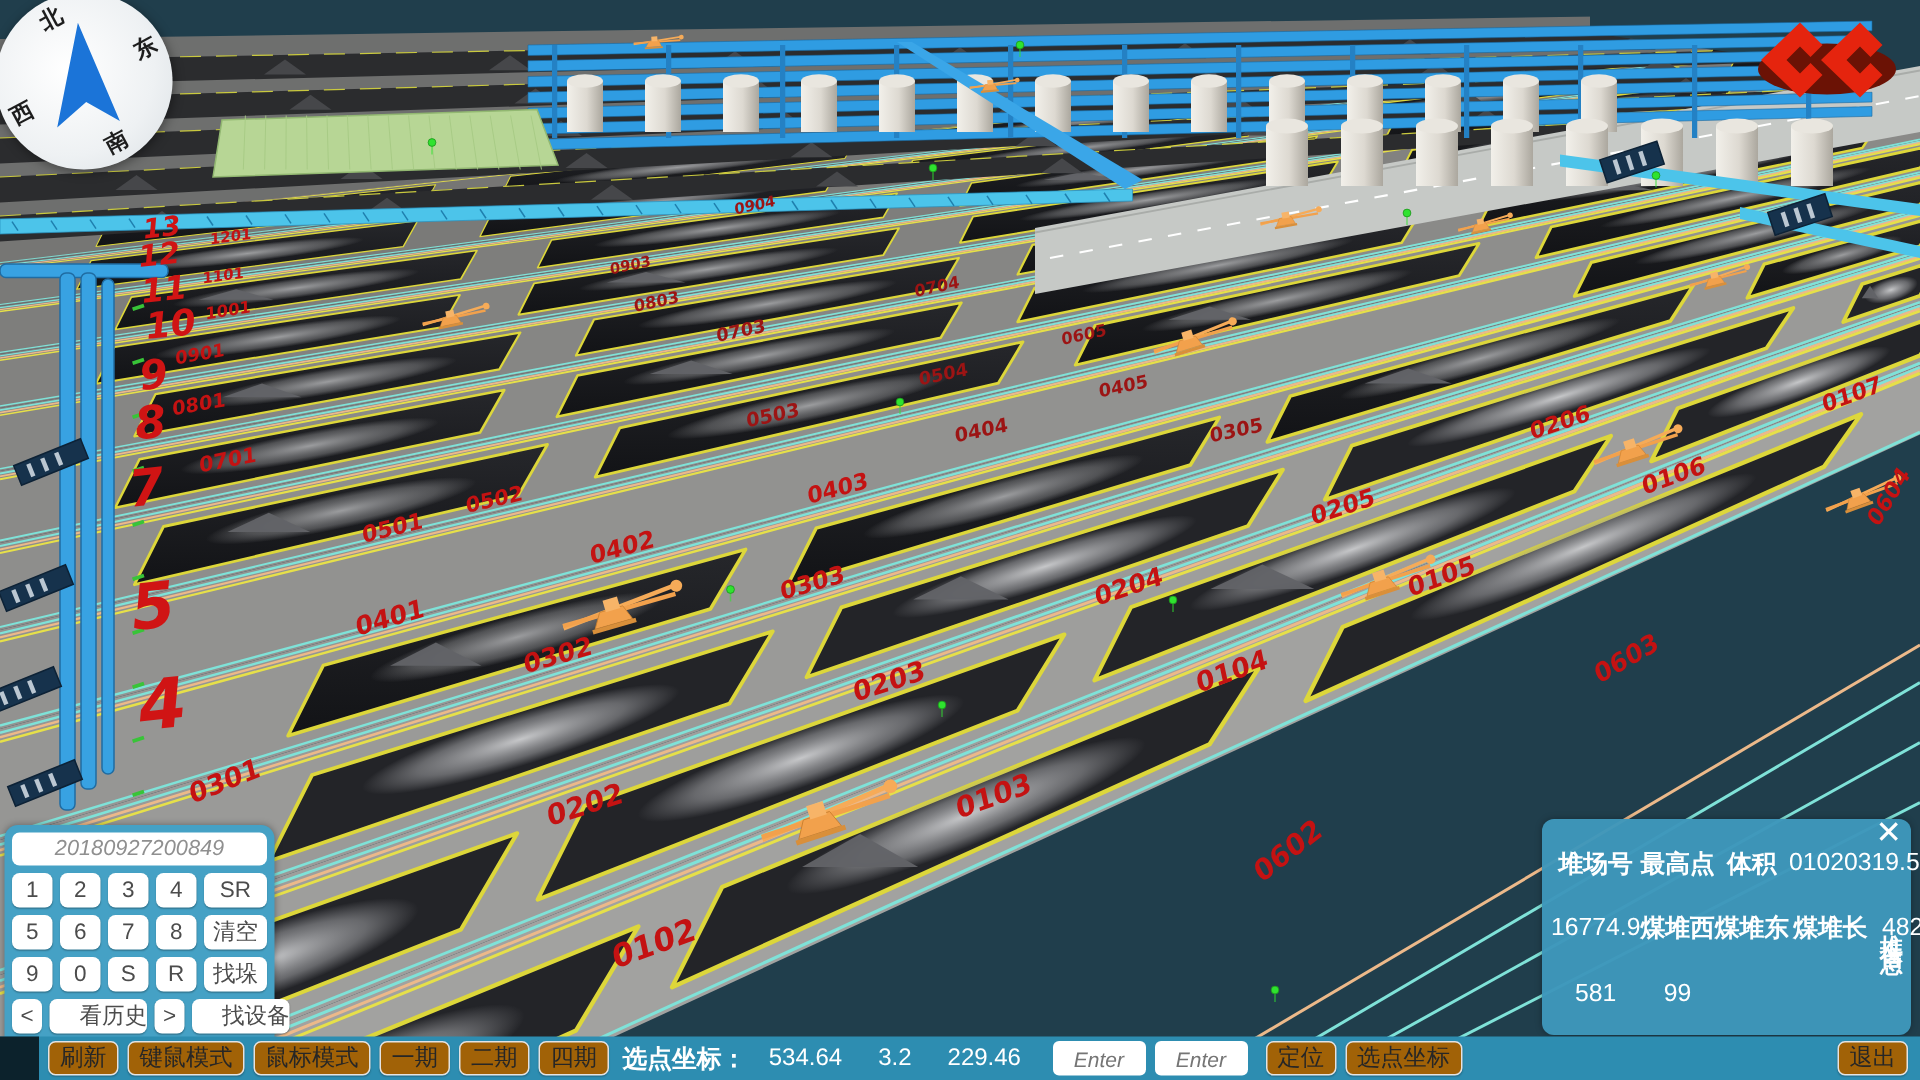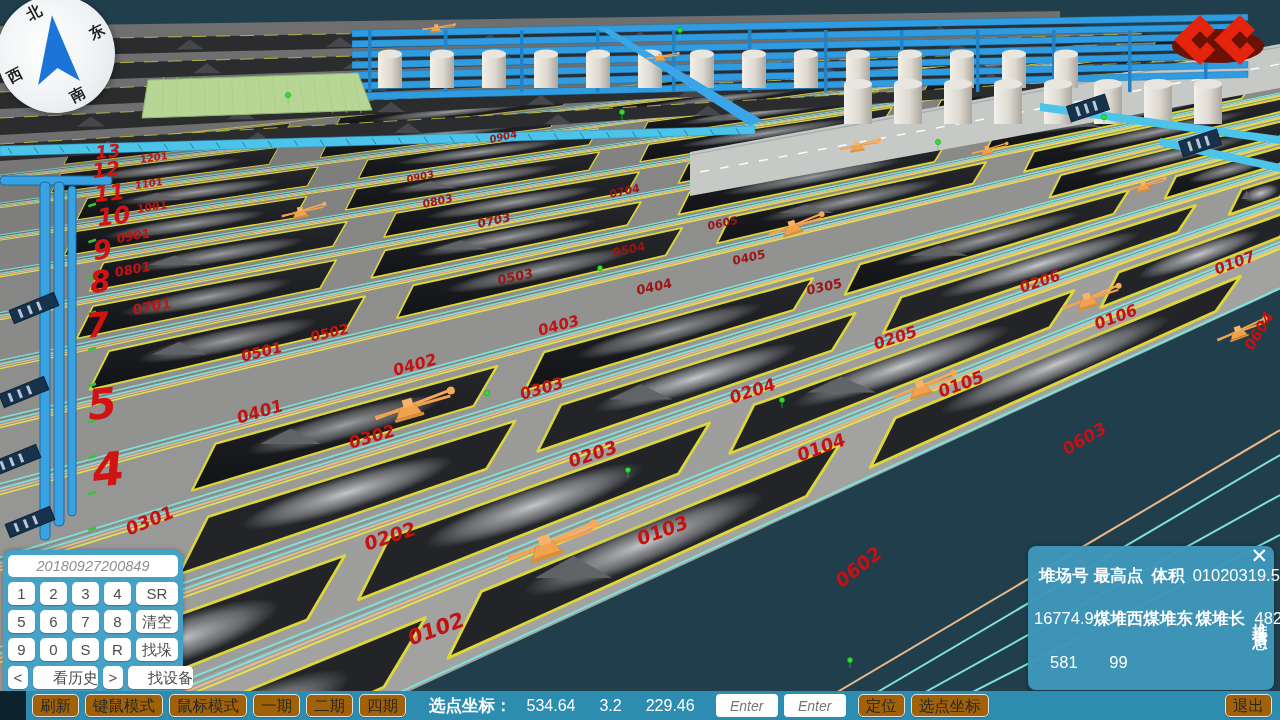--- a/index.html
+++ b/index.html
@@ -50,21 +50,21 @@
   .info-side{position:absolute;right:5px;top:50%;transform:translateY(-46%);writing-mode:vertical-rl;
              font-size:15px;letter-spacing:4px;font-weight:bold;}
 
   
   .toolbar{position:absolute;left:0;right:0;bottom:0;height:29px;background:#2d8db1;
            display:flex;align-items:center;gap:6px;padding:0 6px 0 32px;box-sizing:border-box;}
   .toolbar::before{content:"";position:absolute;left:0;top:0;width:26px;height:100%;background:#0c222c;}
   .tb-btn{background:#a16207;border:1px solid #e3e3e3;border-radius:5px;height:23px;line-height:21px;
           padding:0 7px;font-size:15.5px;color:#262626;white-space:nowrap;
           font-family:"Liberation Sans","DejaVu Sans",sans-serif;box-shadow:0 1px 1px rgba(0,0,0,.2);}
-  .coord-label{color:#fff;font-size:16.5px;font-weight:bold;margin-left:17px;white-space:nowrap;}
+  .coord-label{color:#fff;font-size:16.5px;font-weight:bold;margin-left:3px;white-space:nowrap;}
   .coord-val{color:#ffffff;font-size:16px;margin:0 9px;white-space:nowrap;}
   .tb-input{width:58px;height:21px;border:none;border-radius:4px;font-style:italic;color:#7f1d1d;
             text-align:center;font-size:14px;margin-left:6px;background:#fff;
             font-family:"Liberation Sans","DejaVu Sans",sans-serif;}
   .tb-exit{margin-left:auto;margin-right:2px;}
 </style>
 </head>
 <body>
 
 <div class="stage">

